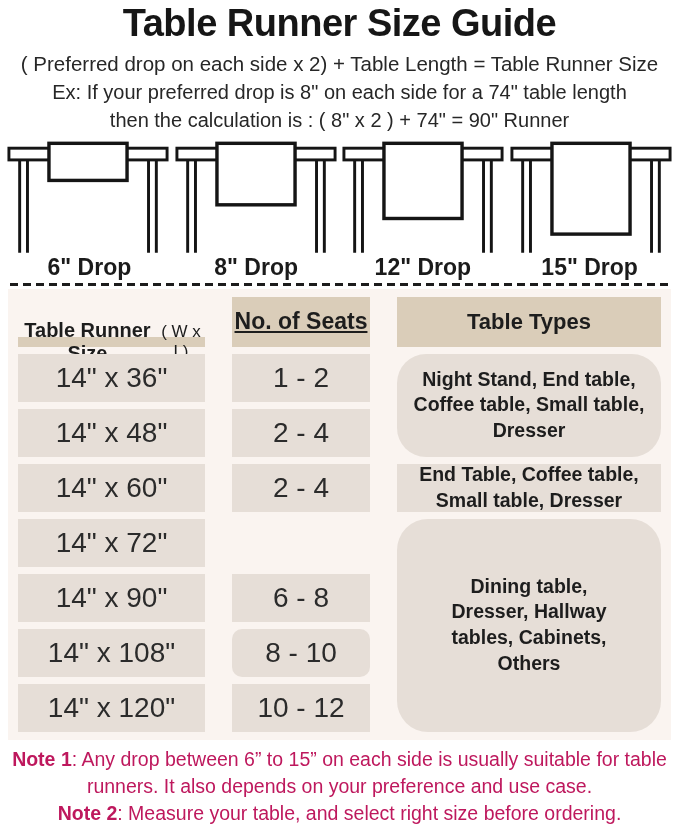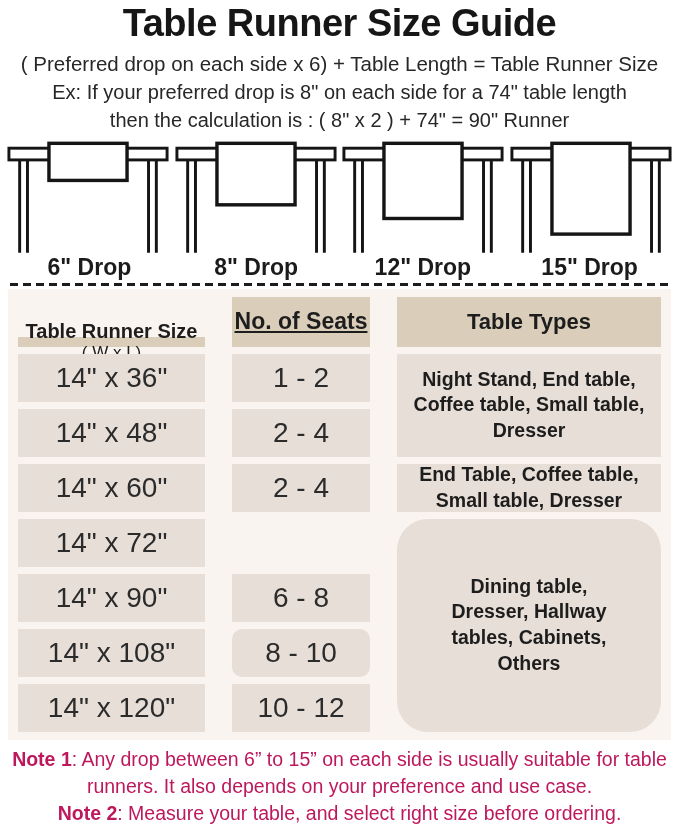--- a/index.html
+++ b/index.html
@@ -74,21 +74,21 @@
     row-gap: 7px;
     justify-content: space-between;
   }
   .hcell, .cell, .tcell {
     display: flex;
     align-items: center;
     justify-content: center;
     text-align: center;
   }
   .hcell { background: #dacdb9; color: #1d1d1d; }
-  .hcell.c1 { flex-direction: column; line-height: 1.15; margin-top: 40px; }
+  .hcell.c1 { flex-direction: row; line-height: 1.15; margin-top: 40px; }
   .hcell.c1 .l1 { font-size: 20px; font-weight: 700; }
   .hcell.c1 .l2 { font-size: 17px; font-weight: 400; }
   .hcell.c2 { font-size: 23px; font-weight: 700; text-decoration: underline; }
   .hcell.c3 { font-size: 22px; font-weight: 700; }
   .cell {
     background: #e6ded7;
     font-size: 28px;
     font-weight: 400;
     color: #2b2b2b;
   }
@@ -111,21 +111,21 @@
     color: #be185d;
   }
   .notes .nlabel { font-weight: 700; }
 </style>
 </head>
 <body>
 
 <div class="page">
 
   <h1 class="title">Table Runner Size Guide</h1>
-  <div class="formula">( Preferred drop on each side x 6) + Table Length = Table Runner Size</div>
+  <div class="formula">( Preferred drop on each side x 2) + Table Length = Table Runner Size</div>
   <div class="example">Ex: If your preferred drop is 8" on each side for a 74" table length</div>
   <div class="example">then the calculation is : ( 8" x 2 ) + 74" = 90" Runner</div>
 
   <div class="illos">
     <div class="illo">
       <svg width="164" height="113" viewBox="0 0 168 113">
         <rect x="3" y="6" width="162" height="12" fill="#ffffff" stroke="#151515" stroke-width="3"></rect>
         <path d="M14 18 V113 M22 18 V113 M146 18 V113 M154 18 V113" stroke="#151515" stroke-width="3" fill="none"></path>
         <rect x="44" y="1" width="80" fill="#ffffff" stroke="#151515" stroke-width="3.5" height="38"></rect>
       </svg>
@@ -179,21 +179,21 @@
     <div class="cell" style="grid-column:1;grid-row:7;">14" x 108"</div>
     <div class="cell" style="grid-column:1;grid-row:8;">14" x 120"</div>
 
     <div class="cell" style="grid-column:2;grid-row:2;">1 - 2</div>
     <div class="cell" style="grid-column:2;grid-row:3;">2 - 4</div>
     <div class="cell" style="grid-column:2;grid-row:4;">2 - 4</div>
     <div class="cell" style="grid-column:2;grid-row:6;">6 - 8</div>
     <div class="cell" style="grid-column:2;grid-row:7;border-radius:10px;">8 - 10</div>
     <div class="cell" style="grid-column:2;grid-row:8;">10 - 12</div>
 
-    <div class="tcell" style="grid-column:3;grid-row:2 / span 2;">Night Stand, End table, Coffee table, Small table, Dresser</div>
+    <div class="tcell" style="grid-column:3;grid-row:2 / span 2;border-radius:29px;">Night Stand, End table, Coffee table, Small table, Dresser</div>
     <div class="tcell" style="grid-column:3;grid-row:4;">End Table, Coffee table, Small table, Dresser</div>
     <div class="tcell" style="grid-column:3;grid-row:5 / span 4;padding:2px 40px;border-radius:31px;">Dining table, Dresser, Hallway tables, Cabinets, Others</div>
   </div>
 
   <div class="notes">
     <p><span class="nlabel">Note 1</span><span>: Any drop between 6” to 15” on each side is usually suitable for table runners. It also depends on your preference and use case.</span></p>
     <p><span class="nlabel">Note 2</span><span>: Measure your table, and select right size before ordering.</span></p>
   </div>
 
 </div>

